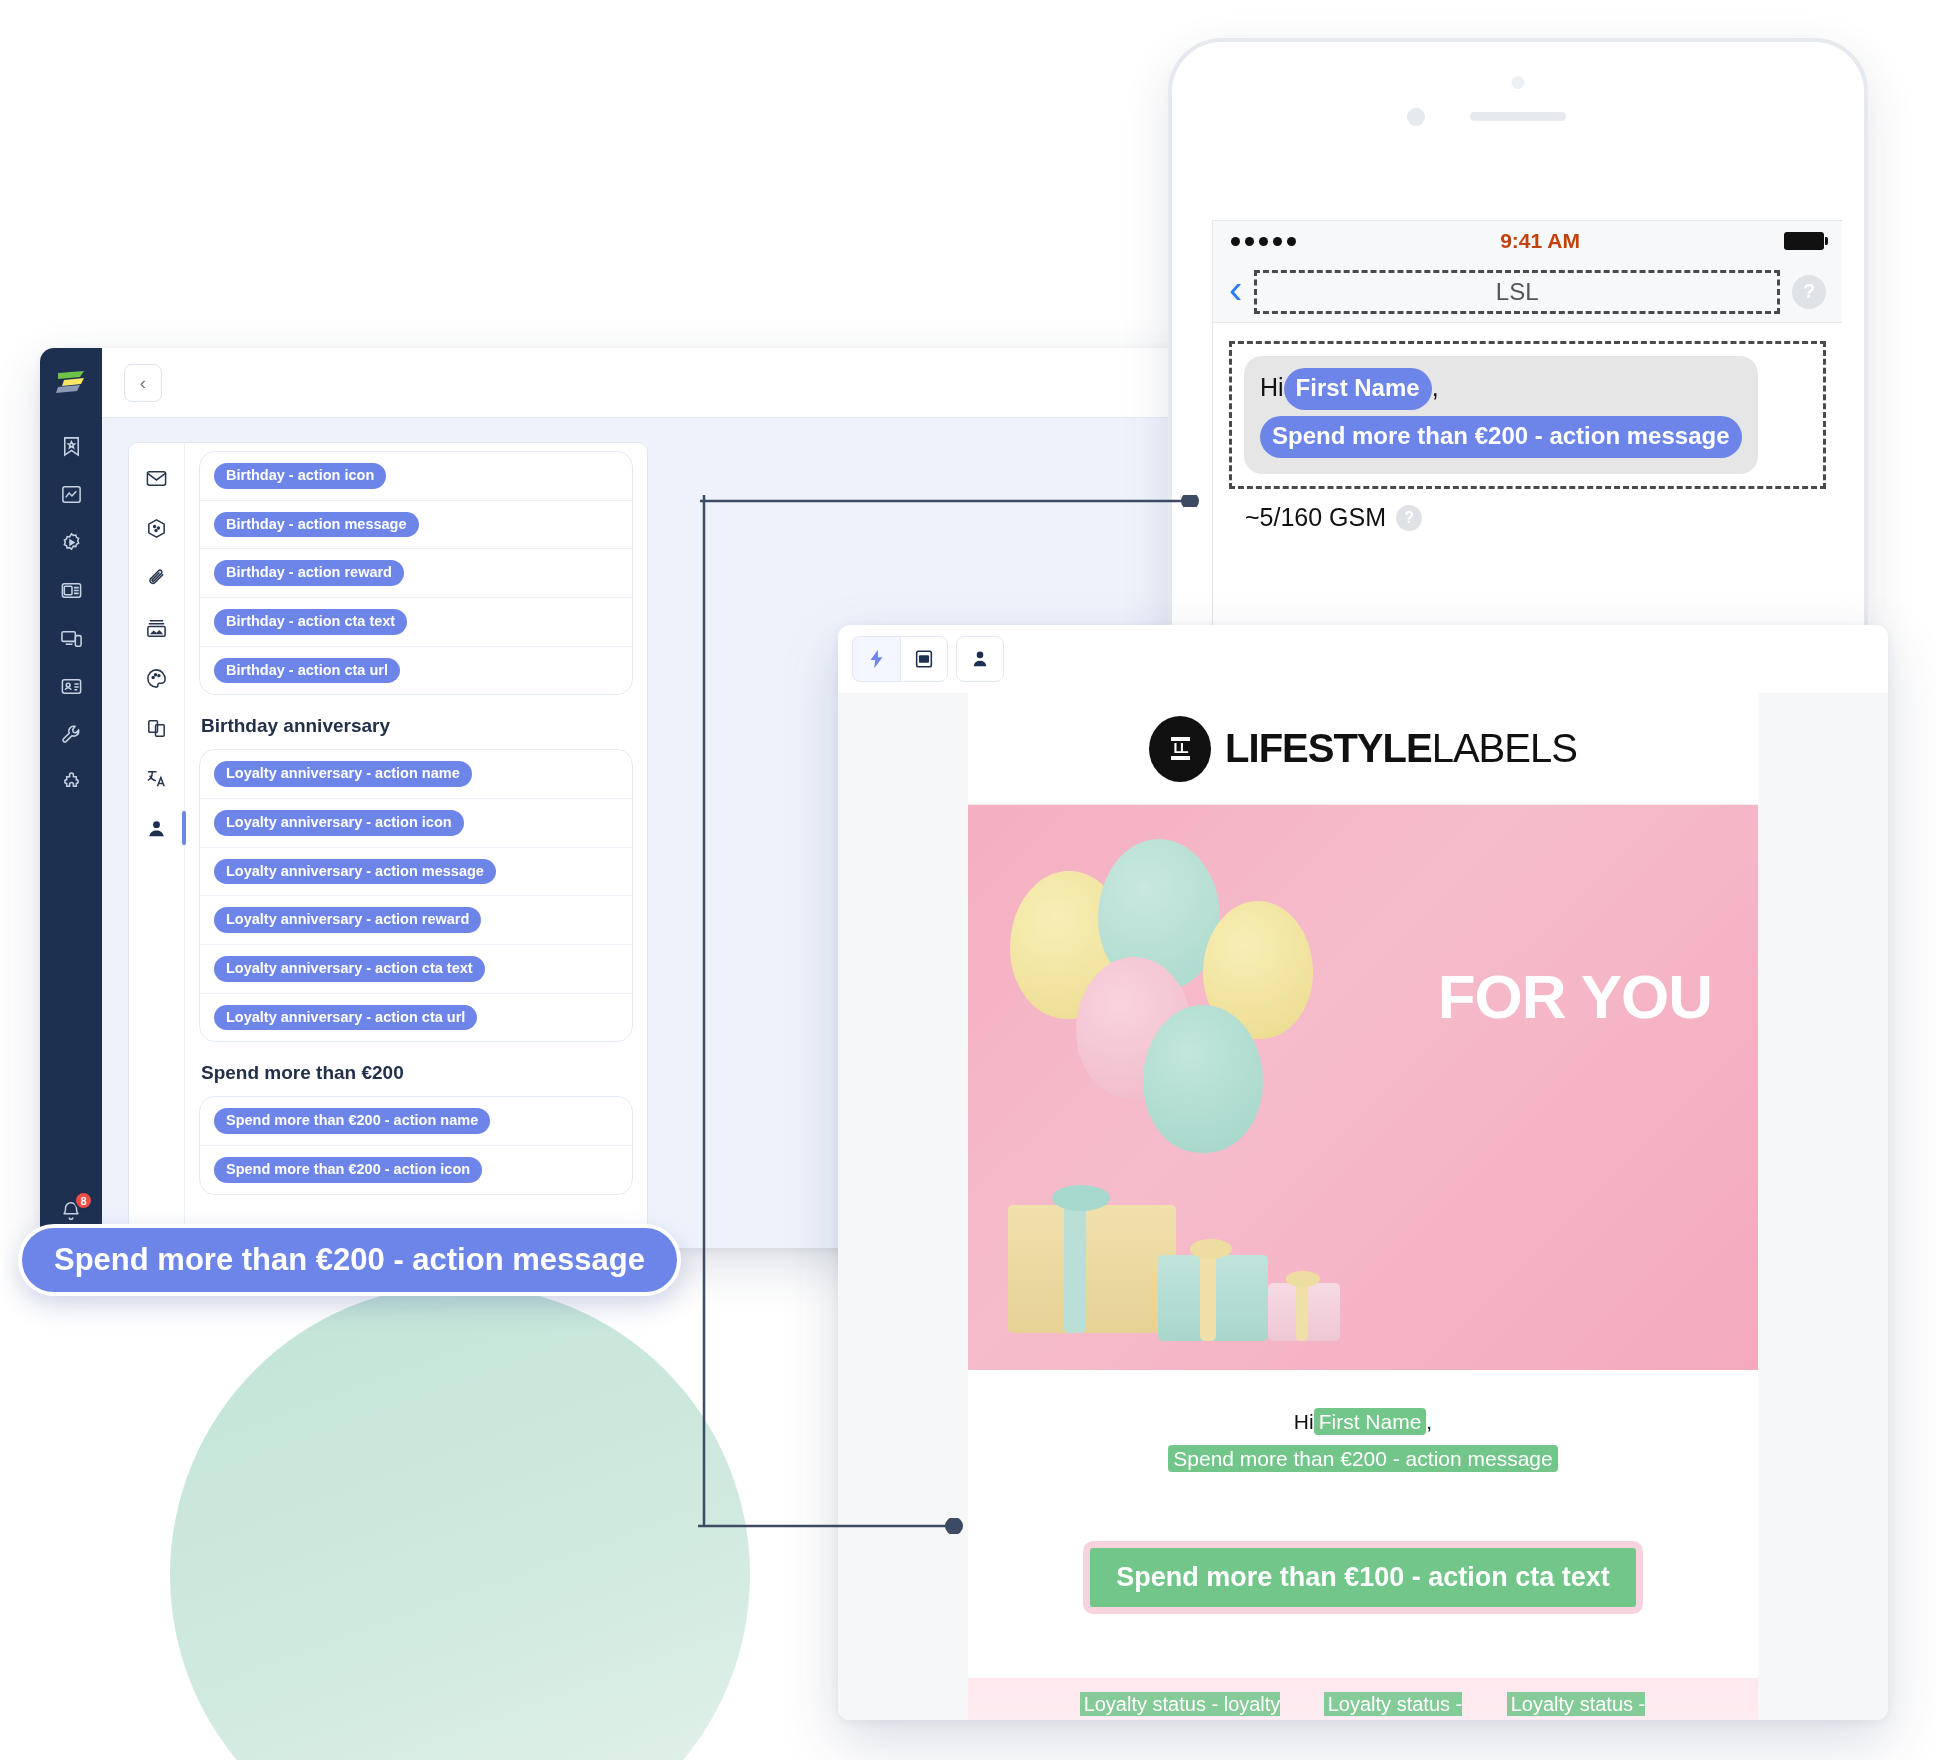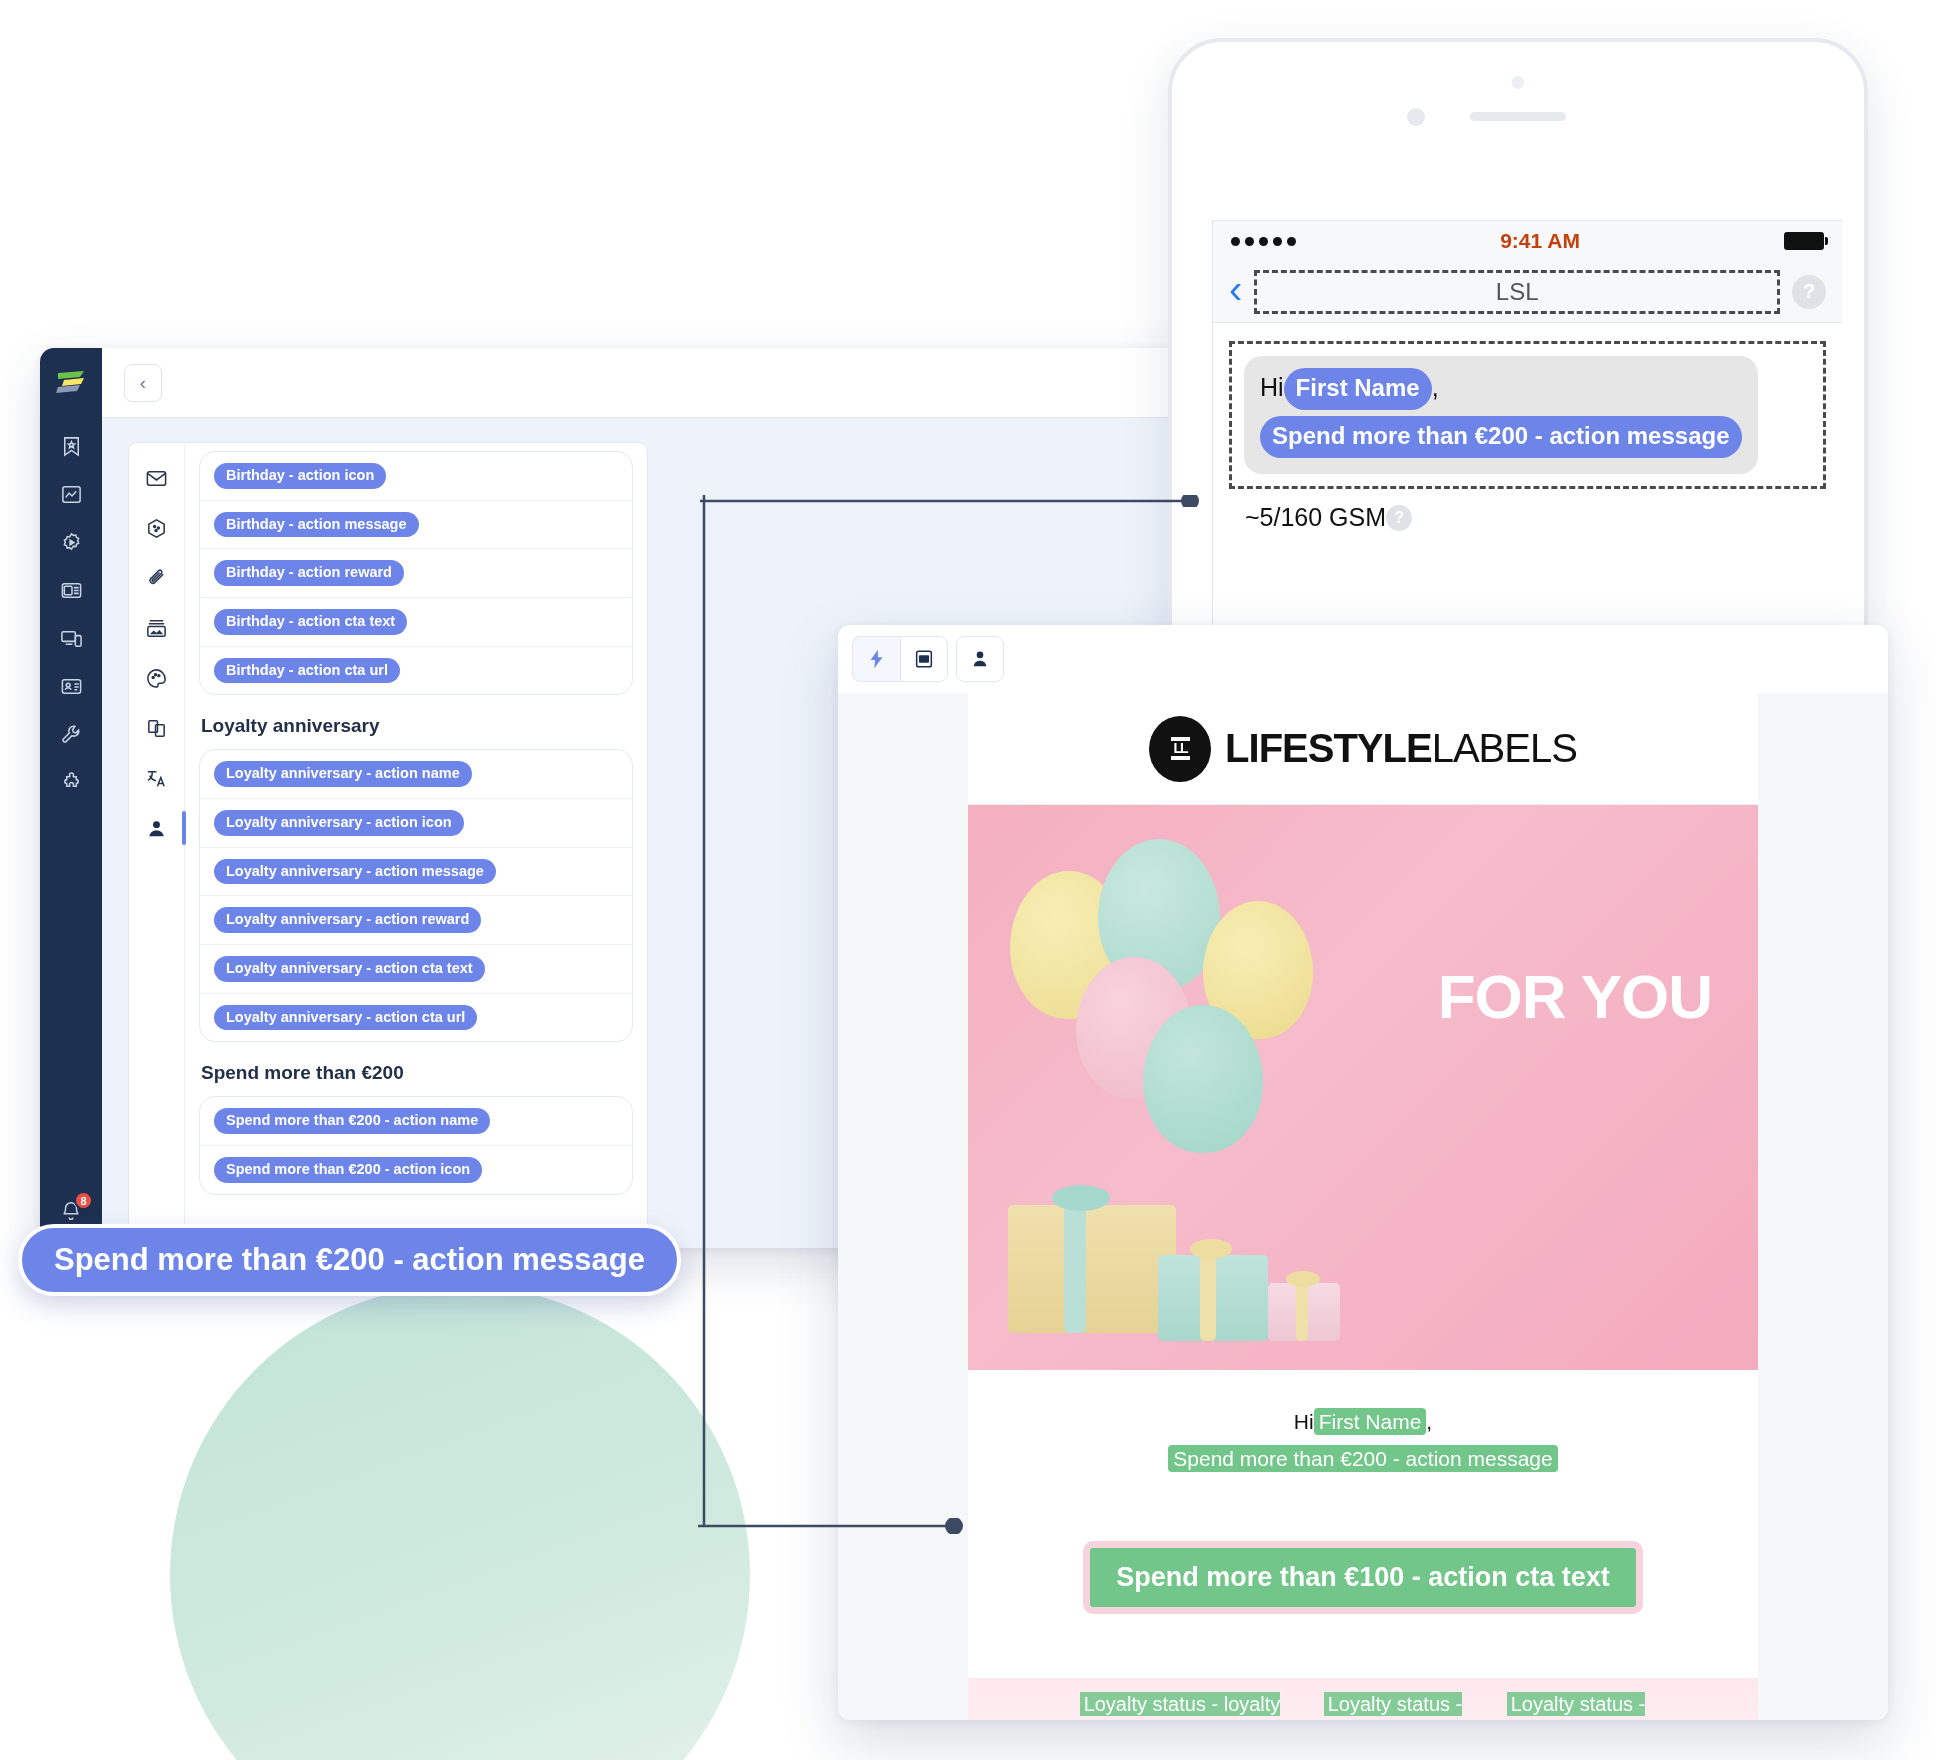--- a/index.html
+++ b/index.html
@@ -151,21 +151,21 @@
   .sms-dashwrap { border: 3px dashed #4a4a4a; padding: 12px; }
   .bubble {
     background:#e6e6e7; border-radius: 18px; padding: 12px 16px 16px 16px;
     display:inline-block; max-width: 100%;
   }
   .sms-line { font-size: 25px; color:#111; line-height: 1.5; white-space: nowrap;}
   .sms-chip {
     display:inline-block; background:#6d85e8; color:#fff; border-radius:999px;
     padding: 2px 12px 4px 12px; font-weight:700; font-size: 24px;
   }
-  .gsm { padding: 14px 16px; font-size: 25px; color:#111; display:flex; align-items:center; gap:0;}
+  .gsm { padding: 14px 16px; font-size: 25px; color:#111; display:flex; align-items:center; gap:10px;}
 
   
   .mail-window {
     position: absolute; left: 838px; top: 625px;
     width: 1050px; height: 1095px;
     background: #fff;
     border-radius: 12px;
     box-shadow: 0 22px 58px rgba(38,56,94,.17), 0 2px 10px rgba(38,56,94,.07);
     overflow: hidden;
   }
@@ -420,21 +420,21 @@
               <span class="chip">Birthday - action reward</span>
             </div>
             <div class="row">
               <span class="chip">Birthday - action cta text</span>
             </div>
             <div class="row">
               <span class="chip">Birthday - action cta url</span>
             </div>
           </div>
 
-          <div class="group-title">Loyalty anniversary</div>
+          <div class="group-title">Birthday anniversary</div>
           <div class="group-box">
             <div class="row">
               <span class="chip">Loyalty anniversary - action name</span>
             </div>
             <div class="row">
               <span class="chip">Loyalty anniversary - action icon</span>
             </div>
             <div class="row">
               <span class="chip">Loyalty anniversary - action message</span>
             </div>

